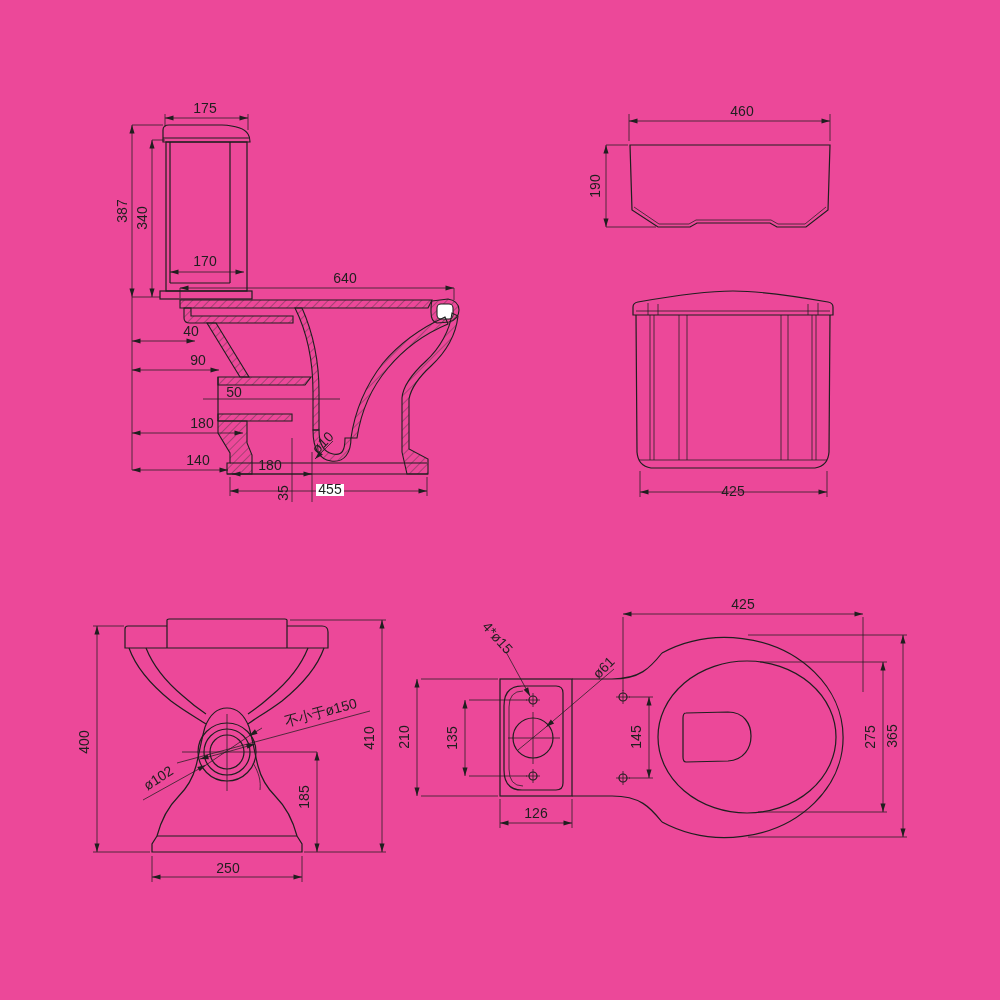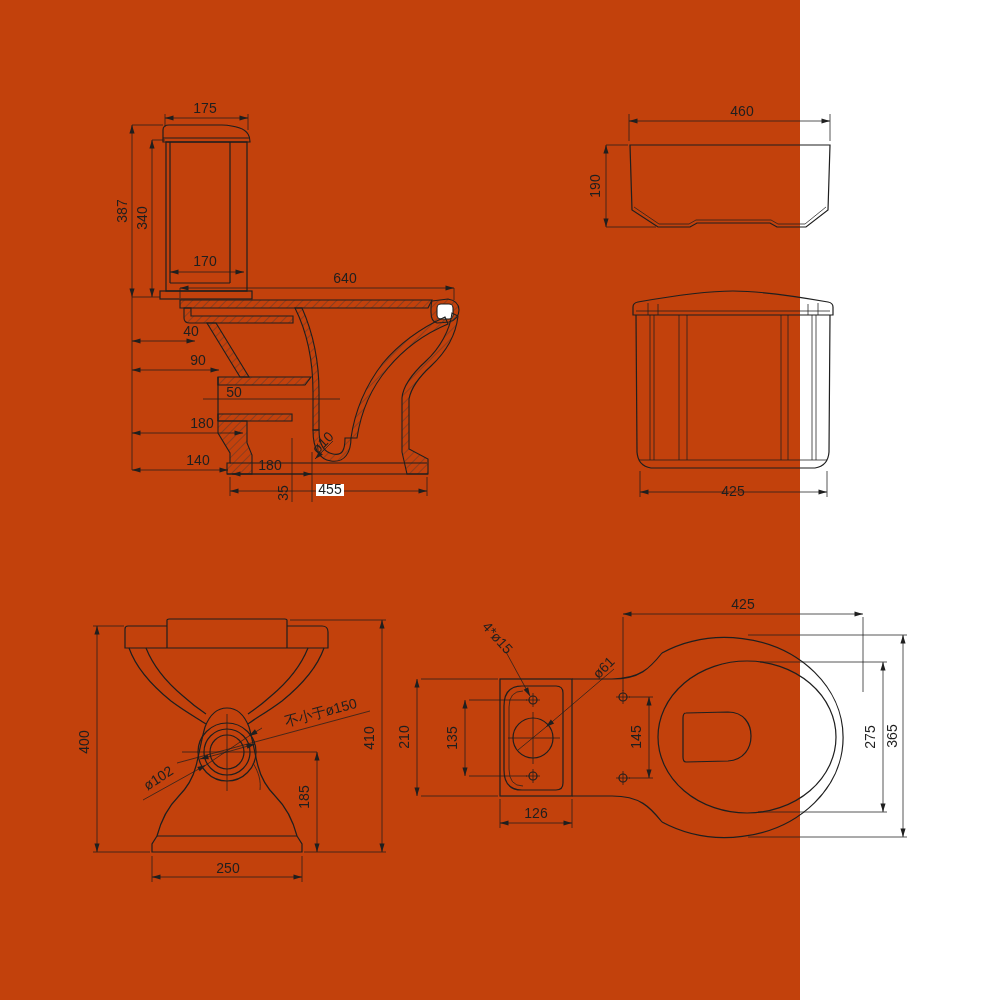--- a/index.html
+++ b/index.html
@@ -1,16 +1,16 @@
 <!DOCTYPE html>
 <html><head>
 <meta charset="utf-8">
 <style>
   html,body{margin:0;padding:0;background:#fff;}
-  #stage{width:800px;height:1000px;background:#c2410c;position:relative;font-family:"Liberation Sans",sans-serif;}
+  #stage{width:1000px;height:1000px;background:#ec4899;position:relative;font-family:"Liberation Sans",sans-serif;}
   svg{display:block;}
   text{fill:#1f1f1f;font-family:"Liberation Sans",sans-serif;font-size:14px;}
   .outline{stroke:#1f1f1f;stroke-width:1.2;fill:none;}
   .thin{stroke:#1f1f1f;stroke-width:0.75;fill:none;}
   .dim{stroke:#1f1f1f;stroke-width:0.75;fill:none;}
   .hatched{stroke:#1f1f1f;stroke-width:1.1;fill:url(#hat);}
   .whitefill{stroke:#1f1f1f;stroke-width:1.1;fill:#fff;}
 </style>
 </head>
 <body>

